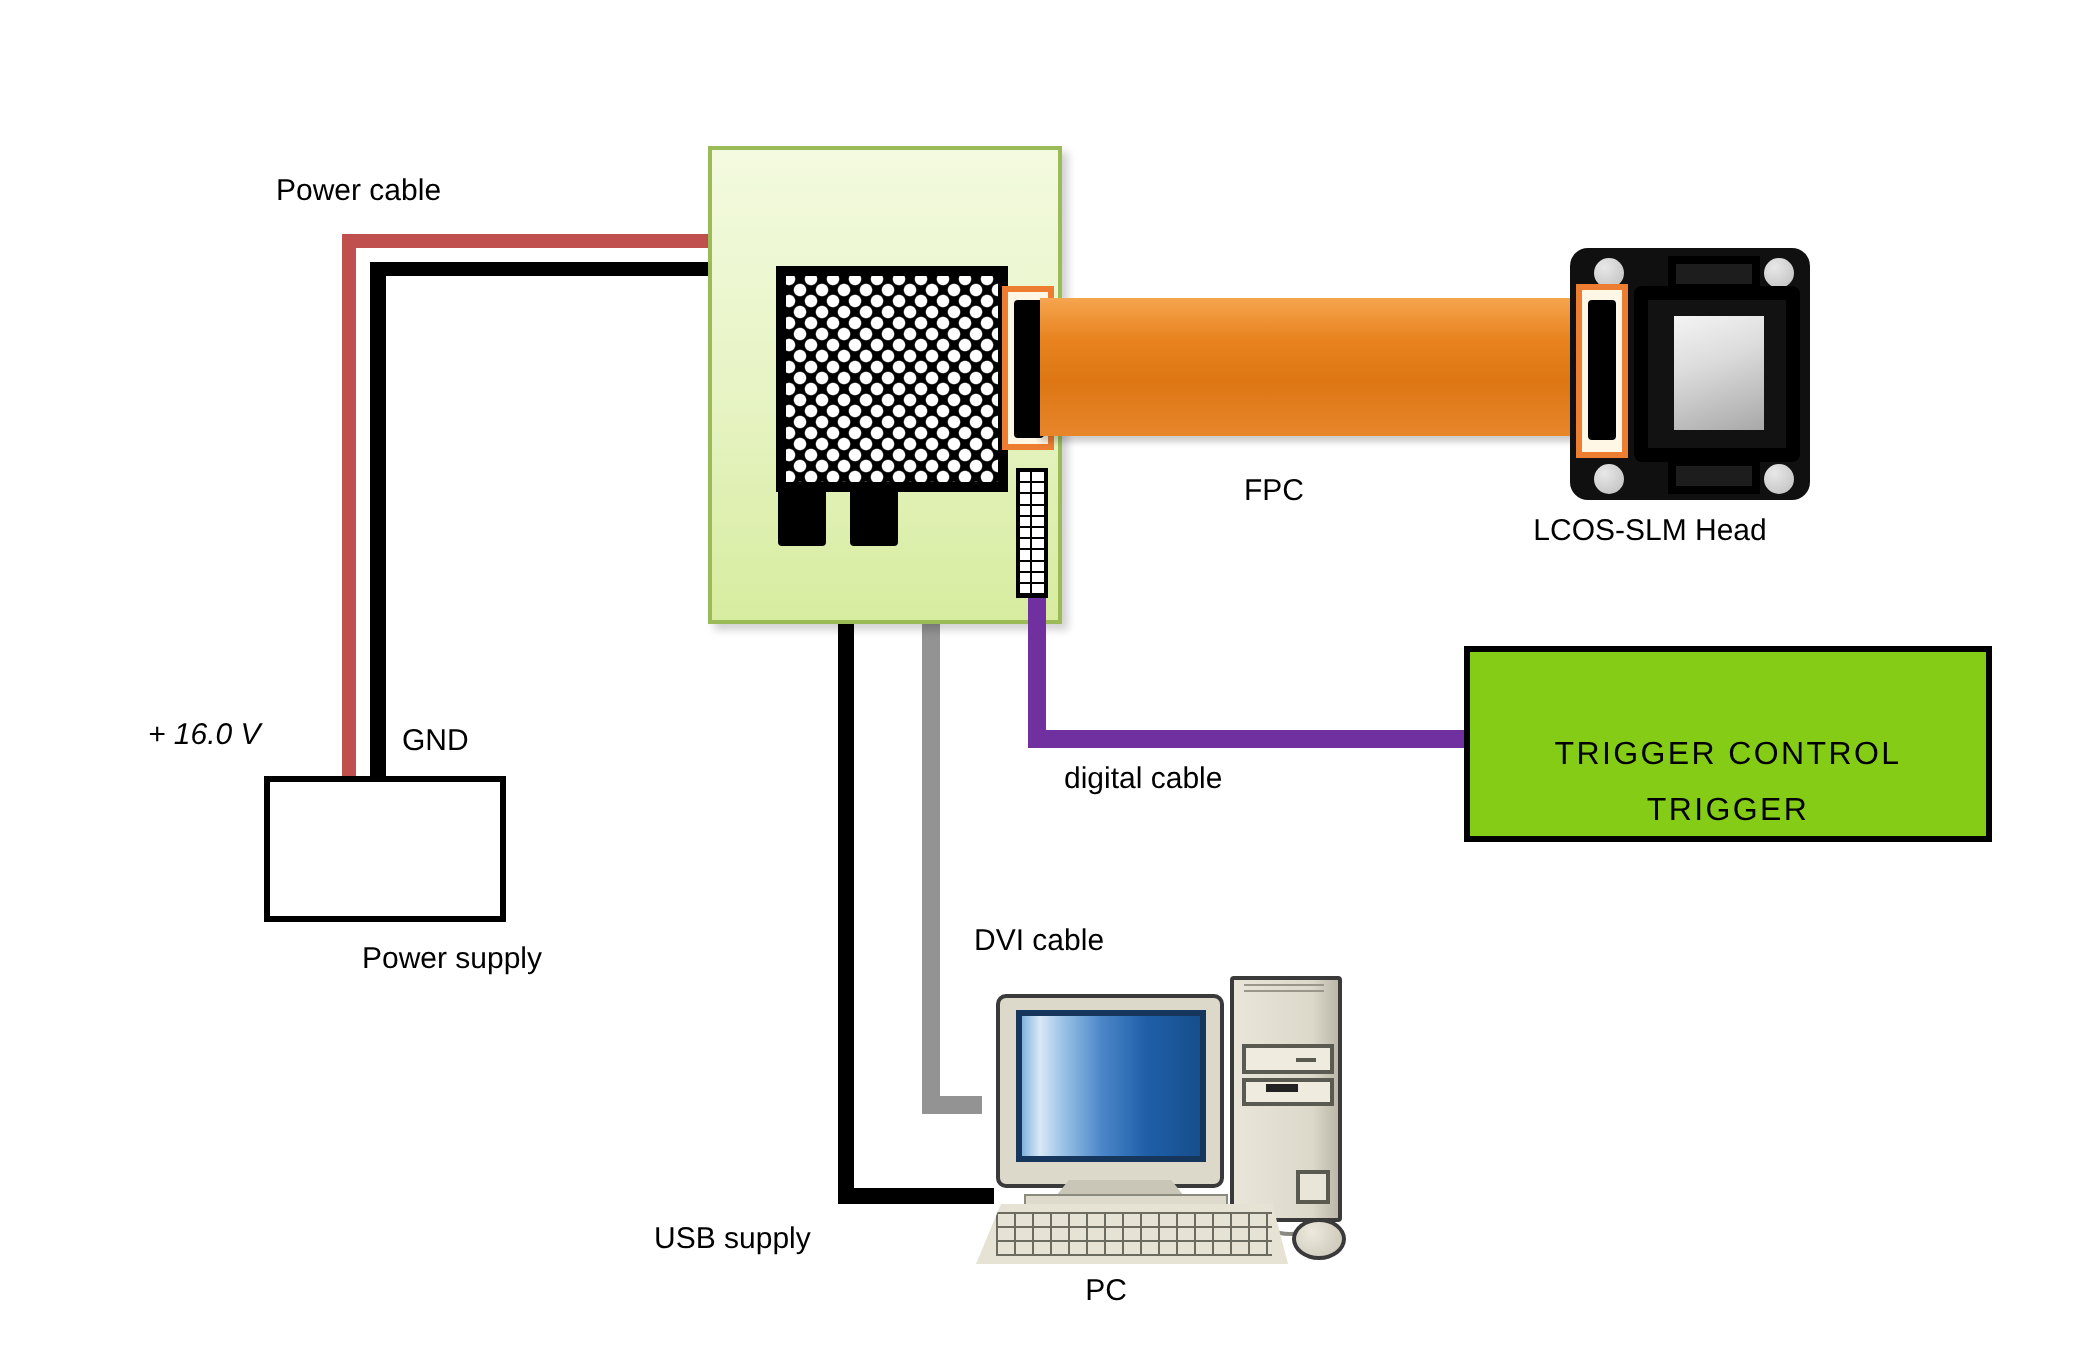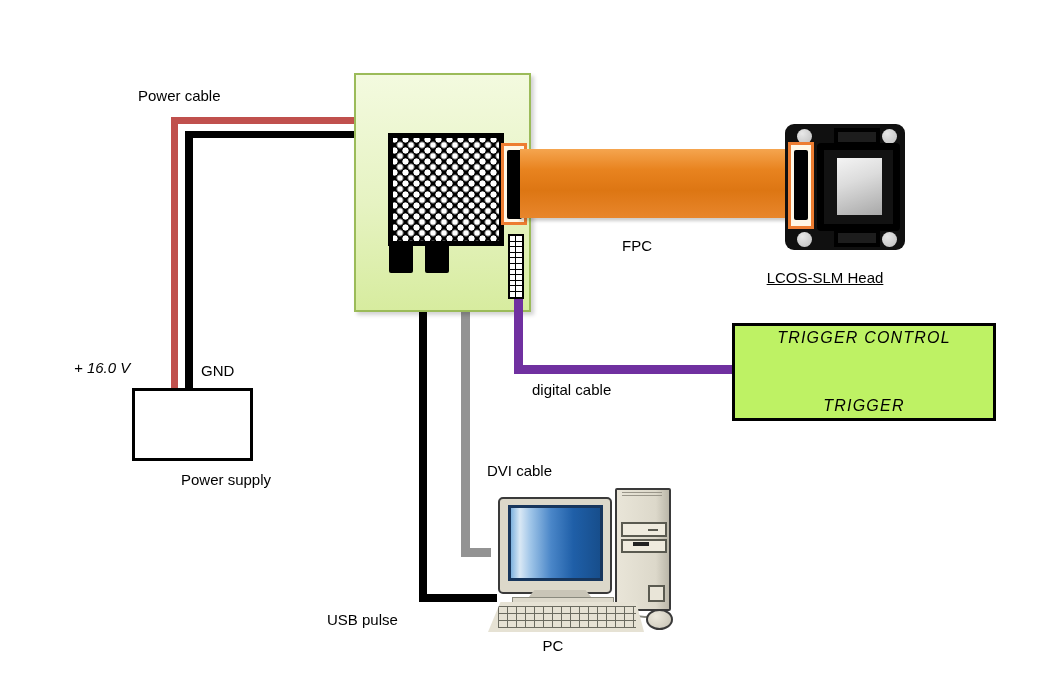--- a/index.html
+++ b/index.html
@@ -95,23 +95,23 @@
     border:7px solid #000;border-radius:4px;box-sizing:border-box;
   }
   .head-mirror{
     left:837px;top:158px;width:45px;height:57px;
     background:linear-gradient(160deg,#F4F4F4 0%,#DCDCDC 40%,#A8A8A8 100%);
   }
 
   
   .trigger-box{
     left:732px;top:323px;width:258px;height:92px;
-    background:#bef264;border:3px solid #000;
-    display:flex;flex-direction:column;justify-content:space-between;align-items:center;
-    gap:4px;text-align:center;font-style:italic;
+    background:#84cc16;border:3px solid #000;
+    display:flex;flex-direction:column;justify-content:flex-end;align-items:center;
+    gap:4px;text-align:center;
   }
   .trigger-box .t-line{font-size:16px;letter-spacing:1.2px;line-height:24px;color:#000;}
 
   
   .monitor{
     left:498px;top:497px;width:110px;height:93px;
     background:#DCD8CA;border:2px solid #3A3A3A;border-radius:5px;
   }
   .screen{
     left:508px;top:505px;width:89px;height:70px;
@@ -221,19 +221,19 @@
   <div class="abs keyboard">
     <div class="keys"></div>
   </div>
   <div class="abs mouse"></div>
 
   <div class="label" style="left:138px;top:88px;">Power cable</div>
   <div class="label" style="left:74px;top:360px;font-style:italic;">+ 16.0 V</div>
   <div class="label" style="left:201px;top:347px;margin-top:16px;">GND</div>
   <div class="label center" style="left:166px;top:472px;width:120px;">Power supply</div>
   <div class="label center" style="left:612px;top:238px;width:50px;">FPC</div>
-  <div class="label center" style="left:745px;top:270px;width:160px;text-decoration:underline;">LCOS-SLM Head</div>
+  <div class="label center" style="left:745px;top:258px;width:160px;">LCOS-SLM Head</div>
   <div class="label" style="left:532px;top:382px;">digital cable</div>
   <div class="label" style="left:487px;top:463px;">DVI cable</div>
-  <div class="label" style="left:327px;top:612px;">USB pulse</div>
+  <div class="label" style="left:327px;top:612px;">USB supply</div>
   <div class="label center" style="left:523px;top:638px;width:60px;">PC</div>
 
 </div>
 
 </body></html>

